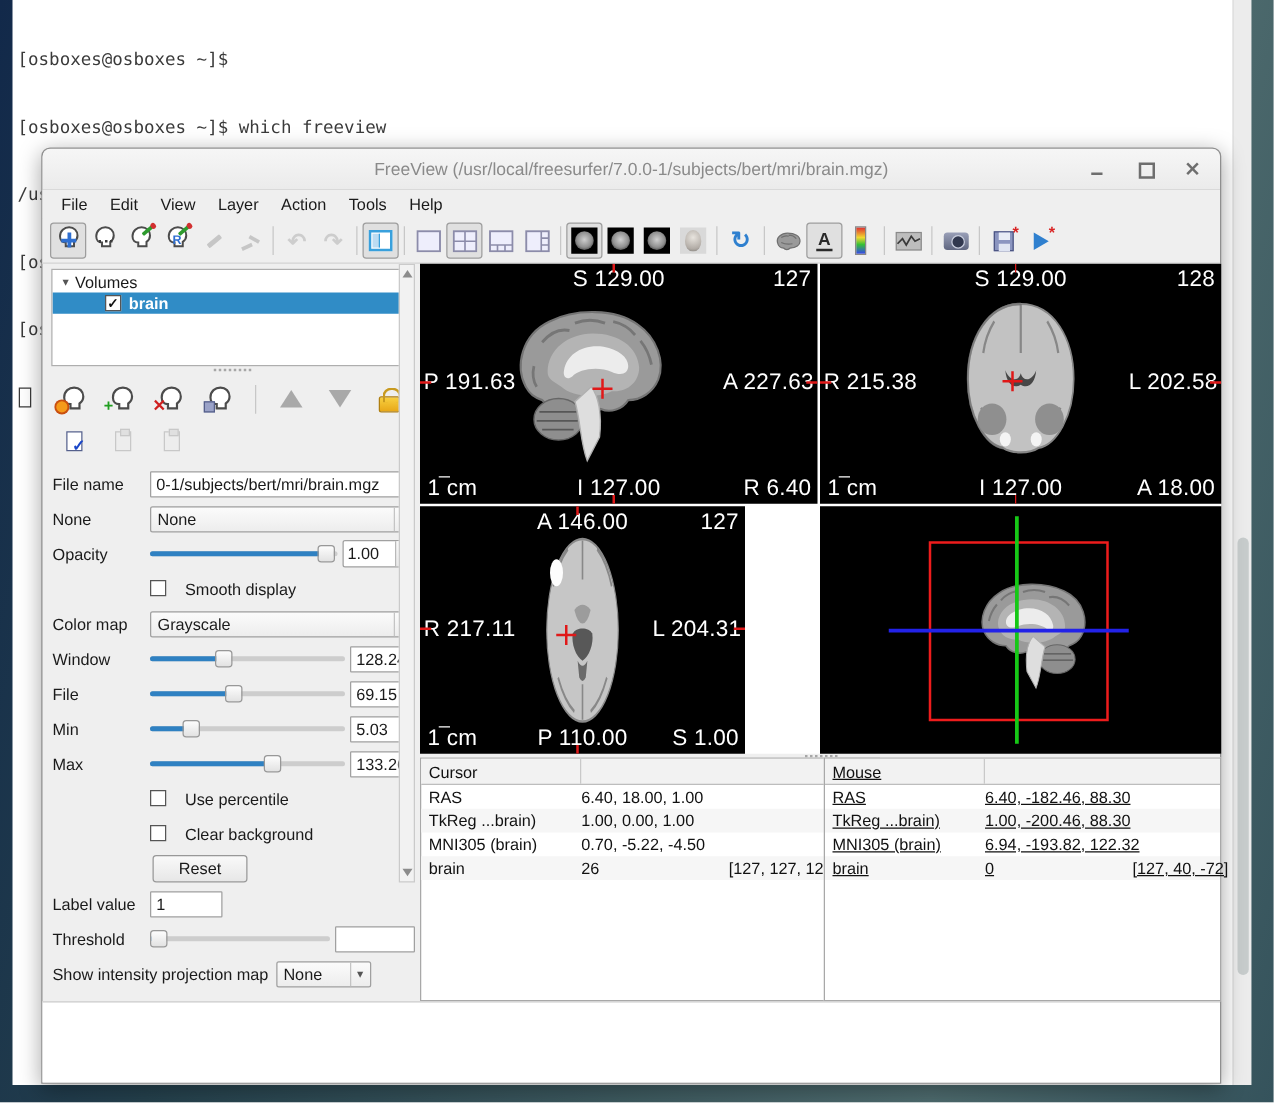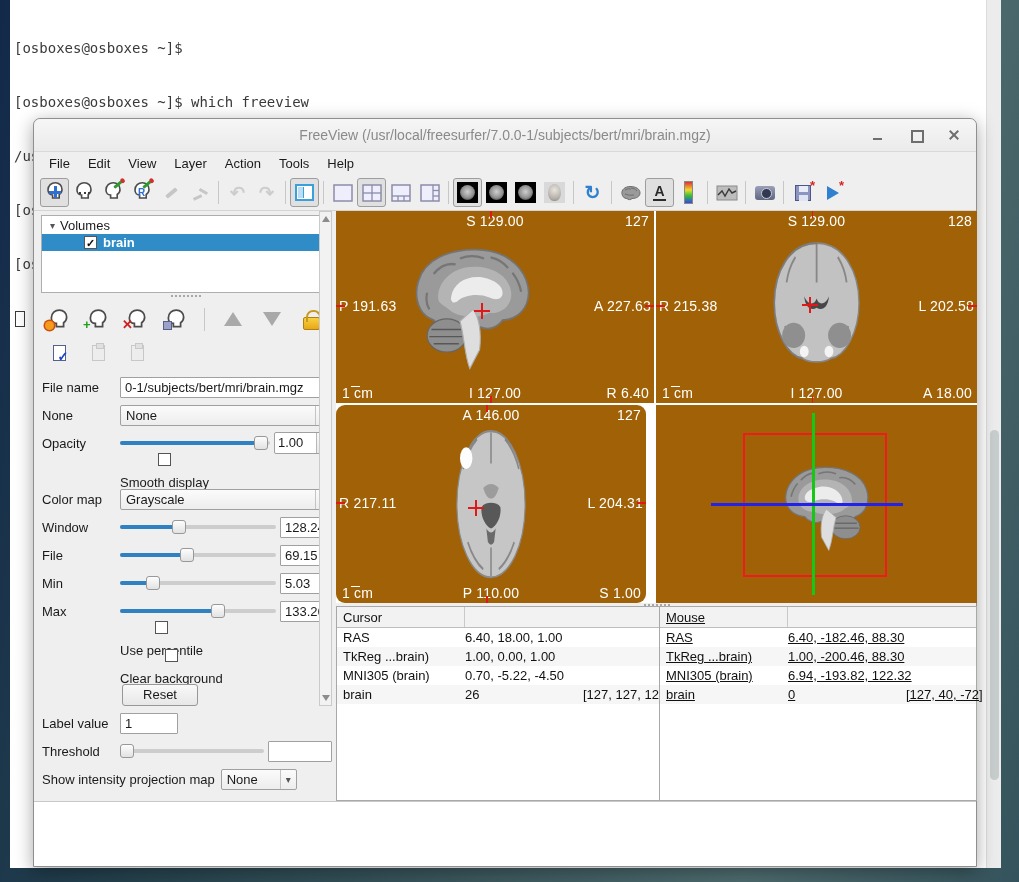--- a/index.html
+++ b/index.html
@@ -113,34 +113,34 @@
   .groove { position:absolute; left:0; right:0; top:8px; height:4px; background:#cdcdcd; border-radius:2px; }
   .sfill { position:absolute; left:0; top:8px; height:4px; background:#2f81c2; border-radius:2px; }
   .shandle { position:absolute; top:3px; width:14px; height:14px; background:linear-gradient(#fdfdfd,#e2e2e2);
     border:1px solid #989898; border-radius:3px; }
   .spin { width:58px; height:22px; border:1px solid #a0a0a0; background:#fff; display:flex; flex:none; border-radius:2px;}
   .spin .sv { flex:1; padding:2px 3px; }
   .spin .sbtns { width:15px; border-left:1px solid #b8b8b8; display:flex; flex-direction:column; background:linear-gradient(#f8f8f8,#e8e8e8); }
   .spin .sbtns span { flex:1; display:flex; align-items:center; justify-content:center; font-size:7px; color:#555; }
   .numin { width:52px; flex:none; }
   .cbrow { padding-left:80px; }
-  .cbrow2 { display:flex; align-items:center; gap:9px;flex-direction:column; }
+  .cbrow2 { display:flex; align-items:flex-start; gap:15px; }
   .btn { width:76px; height:22px; margin-left:80px; background:linear-gradient(#f9f9f9,#e7e7e7);
     border:1px solid #989898; border-radius:3px; text-align:center; line-height:20px; }
   .pscroll { position:absolute; right:-7px; top:92px; width:13px; height:495px; background:#f2f2f2; border:1px solid #cacaca; }
   .pscroll .pa { position:absolute; left:2px; width:0; height:0; border-left:4px solid transparent; border-right:4px solid transparent; }
   .pa-up { top:4px; border-bottom:6px solid #8c8c8c; }
   .pa-down { bottom:4px; border-top:6px solid #8c8c8c; }
 
   
   .views { position:absolute; left:302px; top:92px; width:641px; height:392px; background:#fff; }
-  .vp { position:absolute; background:#a16207; overflow:hidden; color:#fff; font-size:14px; letter-spacing:.2px; }
+  .vp { position:absolute; background:#000000; overflow:hidden; color:#fff; font-size:18px; letter-spacing:.2px; }
   .vp-tl { left:0; top:0; width:318px; height:192px; }
   .vp-tr { left:320px; top:0; width:321px; height:192px; }
-  .vp-bl { left:0; top:194px; width:310px; height:198px;border-radius:9px; }
+  .vp-bl { left:0; top:194px; width:260px; height:198px; }
   .vp-br { left:320px; top:194px; width:321px; height:198px; }
   .lab { position:absolute; white-space:nowrap; }
   .lab-top { top:2px; left:50%; transform:translateX(-50%); }
   .lab-slice { top:2px; right:5px; }
   .lab-left { top:50%; left:3px; transform:translateY(-55%); }
   .lab-right { top:50%; right:3px; transform:translateY(-55%); }
   .lab-bot { bottom:2px; left:50%; transform:translateX(-50%); }
   .lab-corner { bottom:2px; right:5px; }
   .scale { position:absolute; bottom:2px; left:6px; }
   .scale i { position:absolute; left:9px; top:1px; width:9px; height:1px; background:#fff; }

